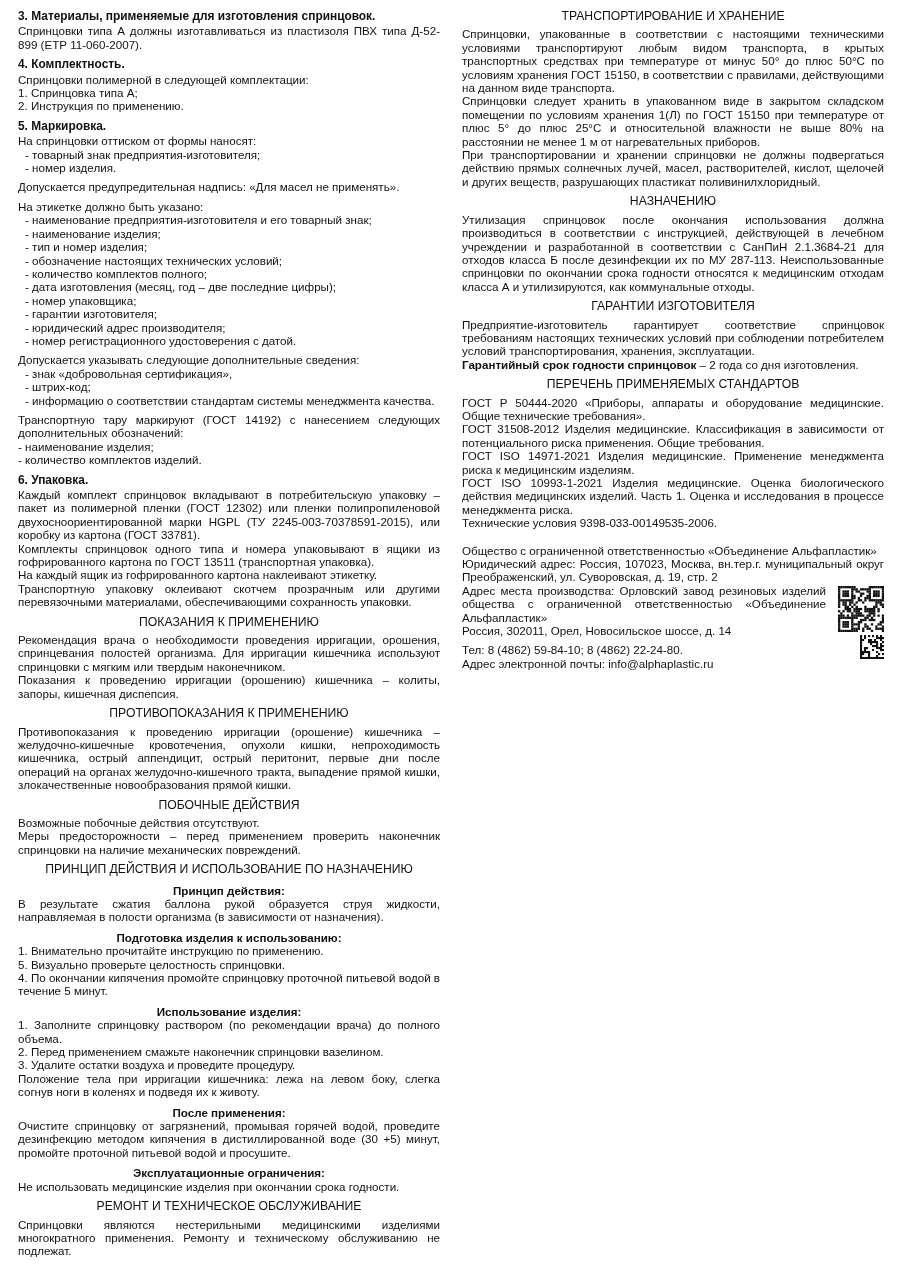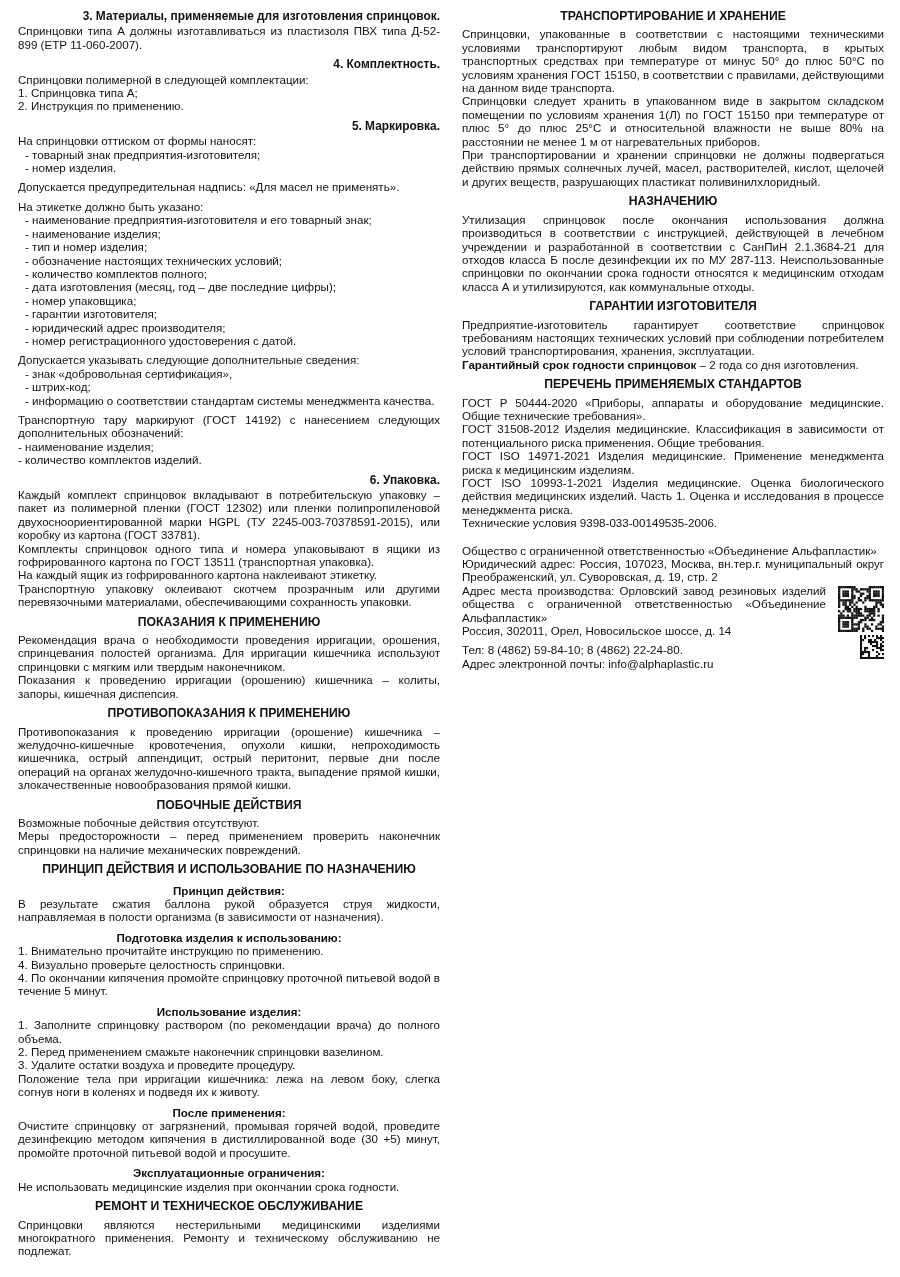--- a/index.html
+++ b/index.html
@@ -1,22 +1,22 @@
 <!DOCTYPE html>
 <html><head>
 <meta charset="utf-8">
 <style>
   * { box-sizing: border-box; margin: 0; padding: 0; }
   html, body { width: 900px; height: 1277px; background: #ffffff; overflow: hidden; }
   body { font-family: "Liberation Sans", sans-serif; color: #121212; }
   .page { display: flex; gap: 22px; padding: 10px 16px 8px 18px; }
   .col { width: 424px; }
   .blk { font-size: 11.6px; line-height: 13.4px; text-align: justify; }
-  .h1  { text-align: center; font-weight: 700; font-size: 12.2px; margin: 7px 0 4px; }
-  .h2  { font-weight: 700; text-align: right; font-size: 11.9px; margin: 7px 0 1px; }
+  .h1  { text-align: center; font-weight: 400; font-size: 12.2px; margin: 7px 0 4px; }
+  .h2  { font-weight: 700; text-align: left; font-size: 11.9px; margin: 7px 0 1px; }
   .sub { font-weight: 700; text-align: center; margin: 7px 0 0; }
   .li  { padding-left: 15px; text-indent: -8px; }
   .li0 { padding-left: 0; }
   .gap1 { margin-top: 6px; }
   .gap2 { margin-top: 14px; }
   .col > .blk:first-child { margin-top: 0; }
   .b { font-weight: 700; }
   .qrwrap { float: right; width: 50px; margin: 2px 0 2px 8px;
             display: flex; flex-direction: column; align-items: flex-end; gap: 3px; }
   .qrwrap svg { display: block; }
@@ -66,21 +66,21 @@
       <div class="blk h1">ПРОТИВОПОКАЗАНИЯ К ПРИМЕНЕНИЮ</div>
       <div class="blk p">Противопоказания к проведению ирригации (орошение) кишечника – желудочно-кишечные кровотечения, опухоли кишки, непроходимость кишечника, острый аппендицит, острый перитонит, первые дни после операций на органах желудочно-кишечного тракта, выпадение прямой кишки, злокачественные новообразования прямой кишки.</div>
       <div class="blk h1">ПОБОЧНЫЕ ДЕЙСТВИЯ</div>
       <div class="blk p">Возможные побочные действия отсутствуют.</div>
       <div class="blk p">Меры предосторожности – перед применением проверить наконечник спринцовки на наличие механических повреждений.</div>
       <div class="blk h1">ПРИНЦИП ДЕЙСТВИЯ И ИСПОЛЬЗОВАНИЕ ПО НАЗНАЧЕНИЮ</div>
       <div class="blk sub">Принцип действия:</div>
       <div class="blk p">В результате сжатия баллона рукой образуется струя жидкости, направляемая в полости организма (в зависимости от назначения).</div>
       <div class="blk sub">Подготовка изделия к использованию:</div>
       <div class="blk p">1. Внимательно прочитайте инструкцию по применению.</div>
-      <div class="blk p">4. Визуально проверьте целостность спринцовки.</div>
+      <div class="blk p">5. Визуально проверьте целостность спринцовки.</div>
       <div class="blk p">4. По окончании кипячения промойте спринцовку проточной питьевой водой в течение 5 минут.</div>
       <div class="blk sub">Использование изделия:</div>
       <div class="blk p">1. Заполните спринцовку раствором (по рекомендации врача) до полного объема.</div>
       <div class="blk p">2. Перед применением смажьте наконечник спринцовки вазелином.</div>
       <div class="blk p">3. Удалите остатки воздуха и проведите процедуру.</div>
       <div class="blk p">Положение тела при ирригации кишечника: лежа на левом боку, слегка согнув ноги в коленях и подведя их к животу.</div>
       <div class="blk sub">После применения:</div>
       <div class="blk p">Очистите спринцовку от загрязнений, промывая горячей водой, проведите дезинфекцию методом кипячения в дистиллированной воде (30 +5) минут, промойте проточной питьевой водой и просушите.</div>
       <div class="blk sub">Эксплуатационные ограничения:</div>
       <div class="blk p">Не использовать медицинские изделия при окончании срока годности.</div>

